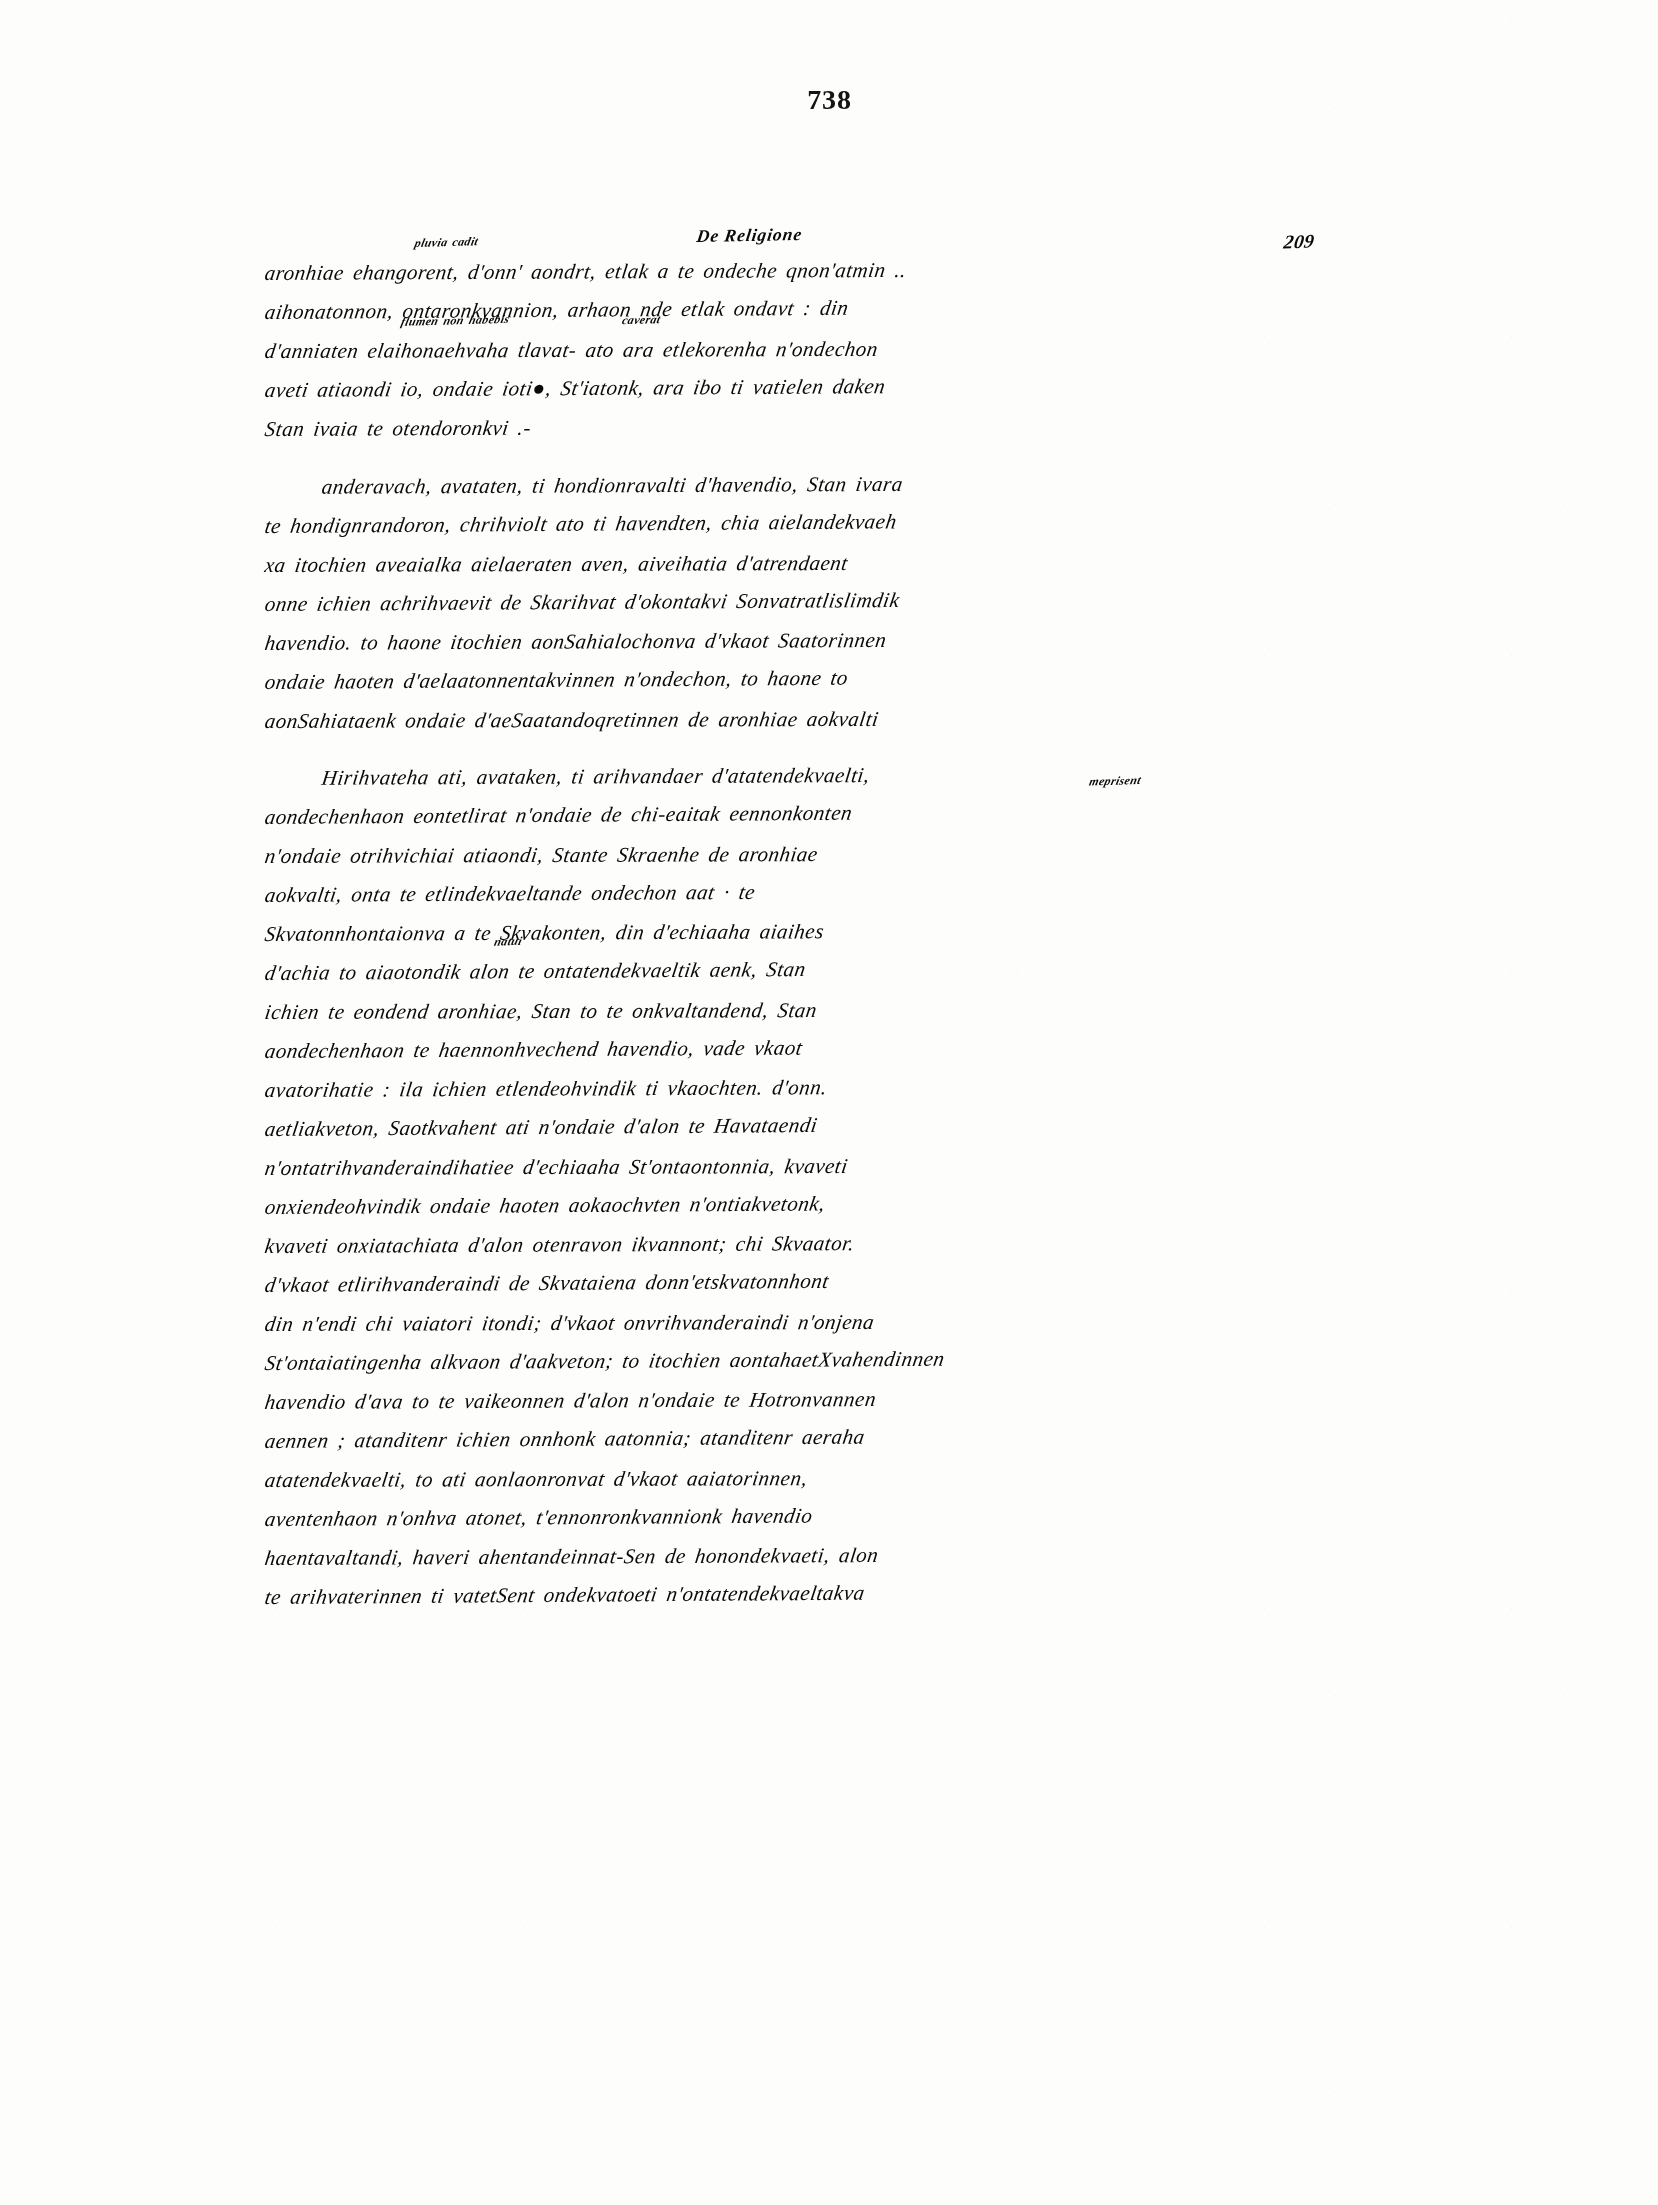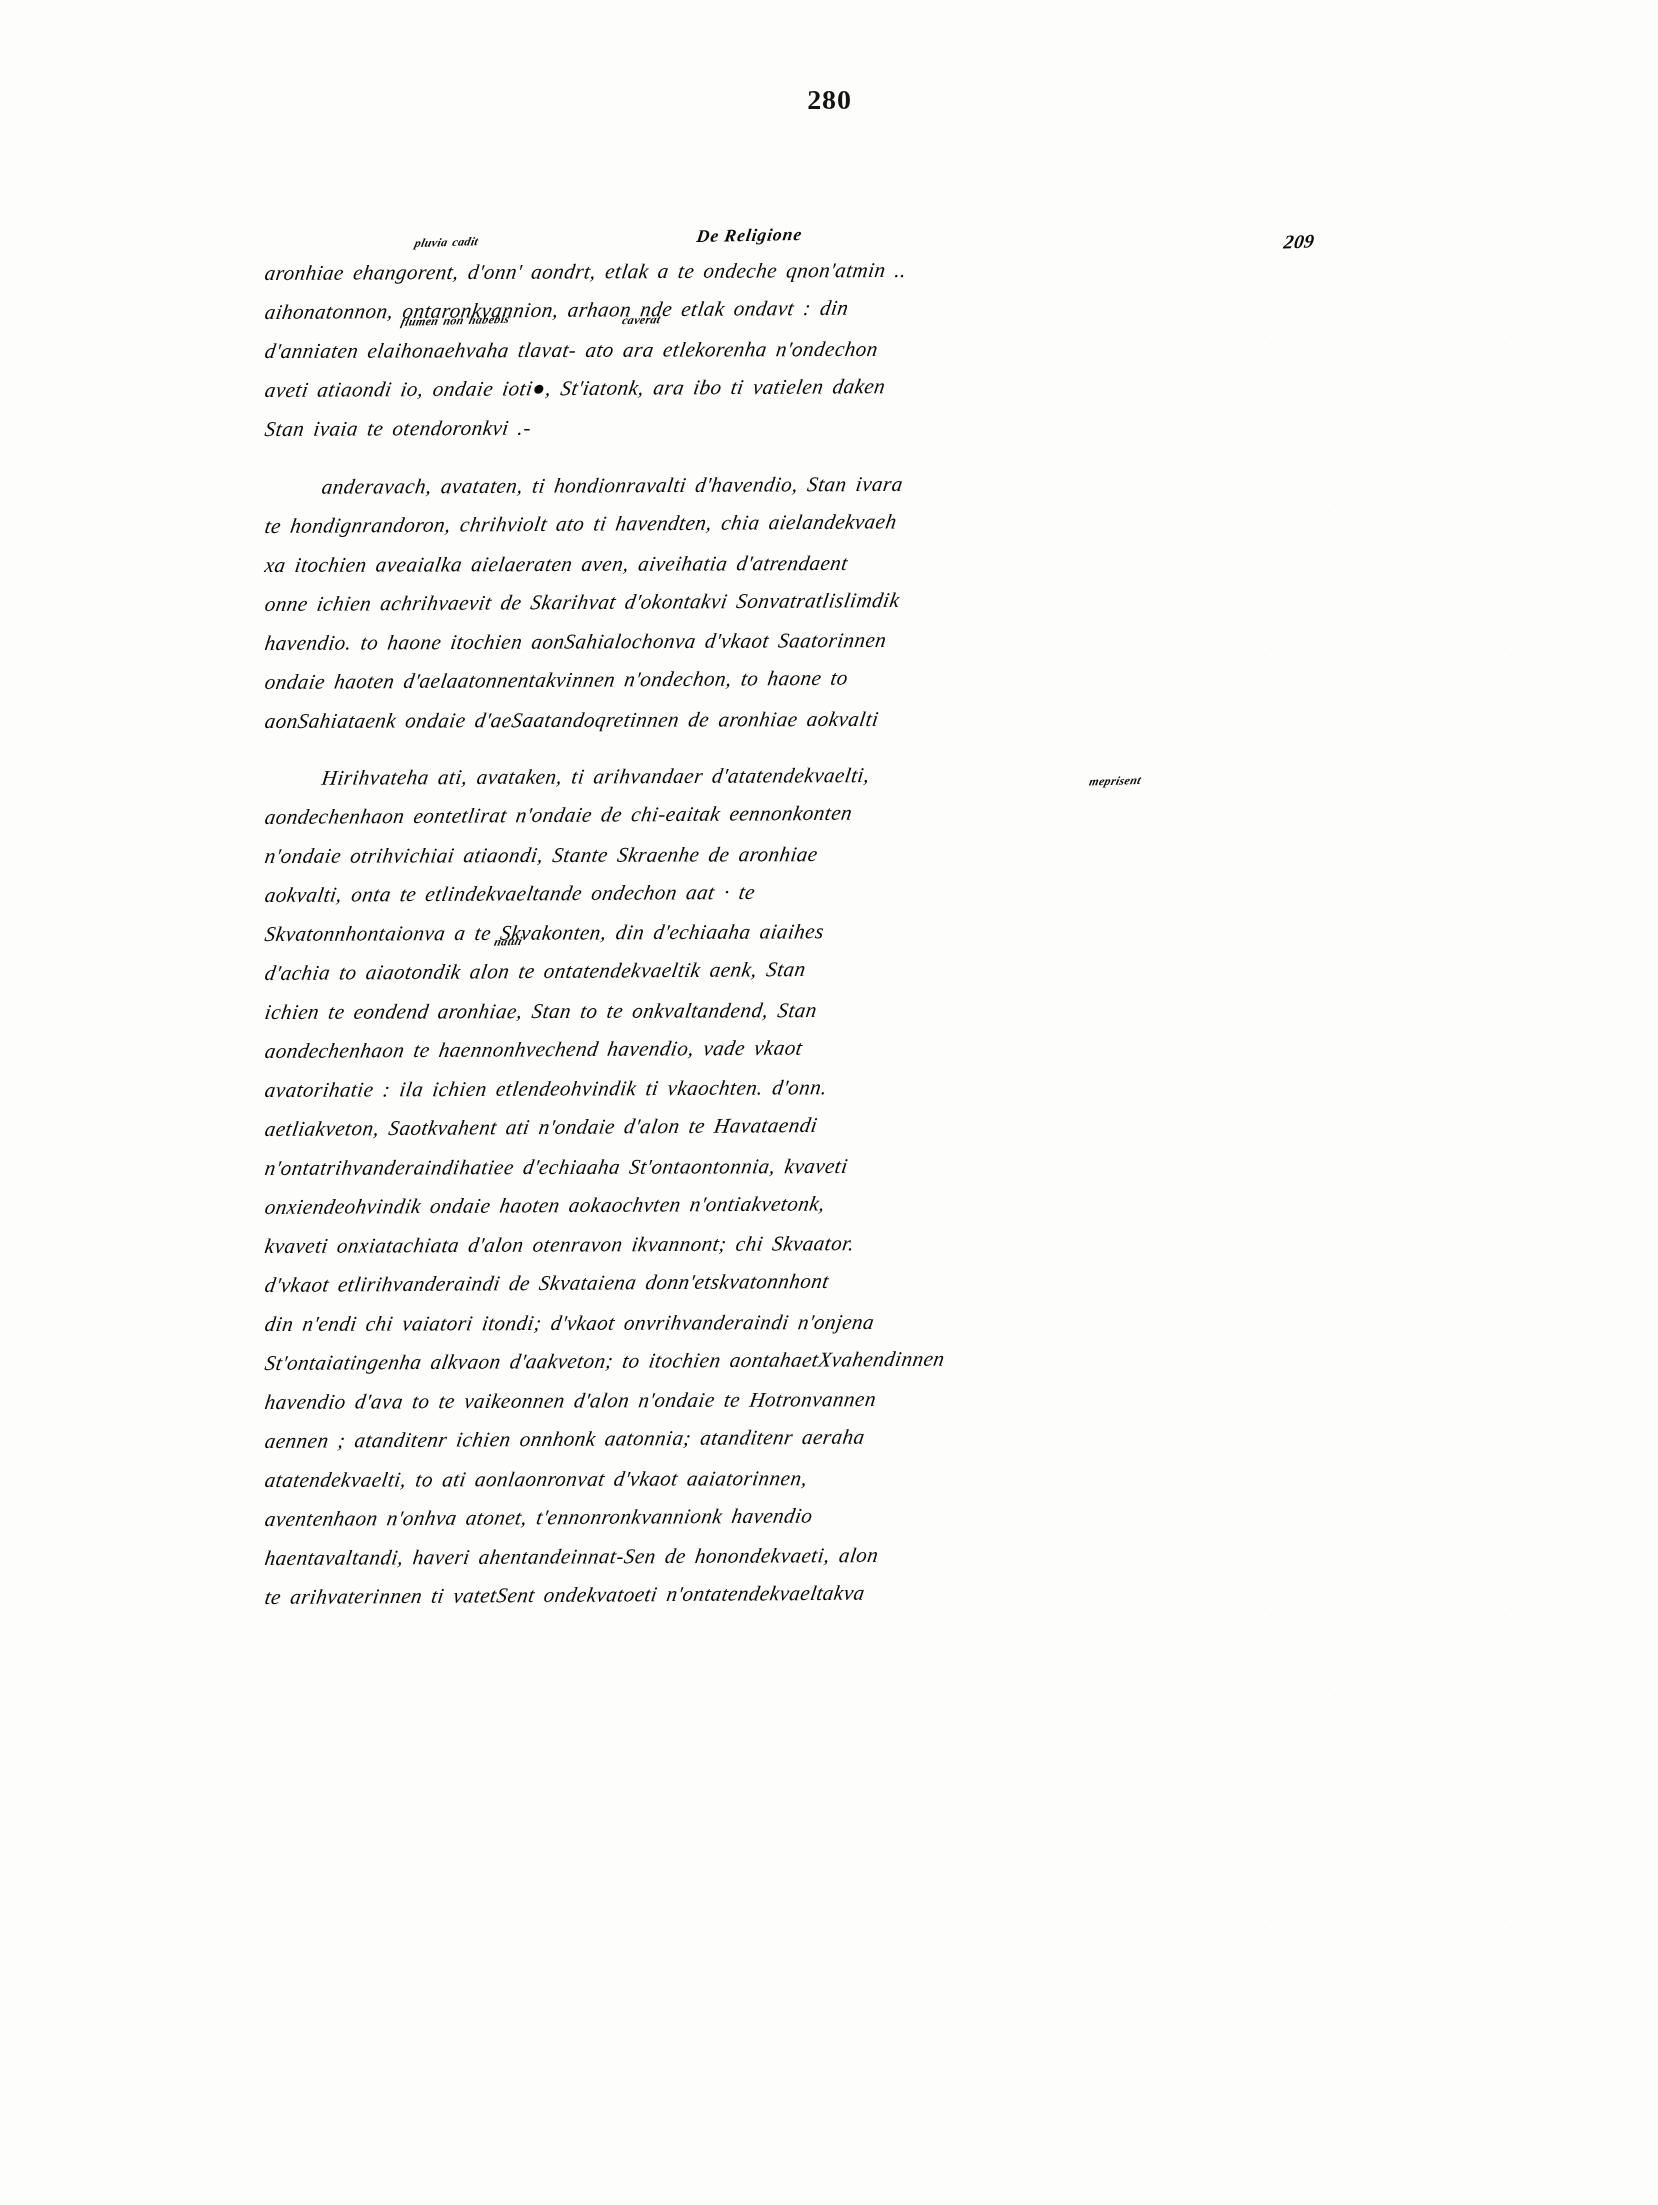--- a/index.html
+++ b/index.html
@@ -146,21 +146,21 @@
     height: 485px;
   }
 </style>
 </head>
 <body>
 
 <div class="page">
 
   <div class="paper-noise"></div>
 
-  <div class="printed-page-number">280</div>
+  <div class="printed-page-number">738</div>
 
   <div class="manuscript">
 
     <div class="ms-header">
       <div class="hand ms-header-title">De Religione</div>
       <div class="hand ms-header-folio">209</div>
     </div>
 
     <div id="paragraphs">
         <div class="ms-paragraph">

